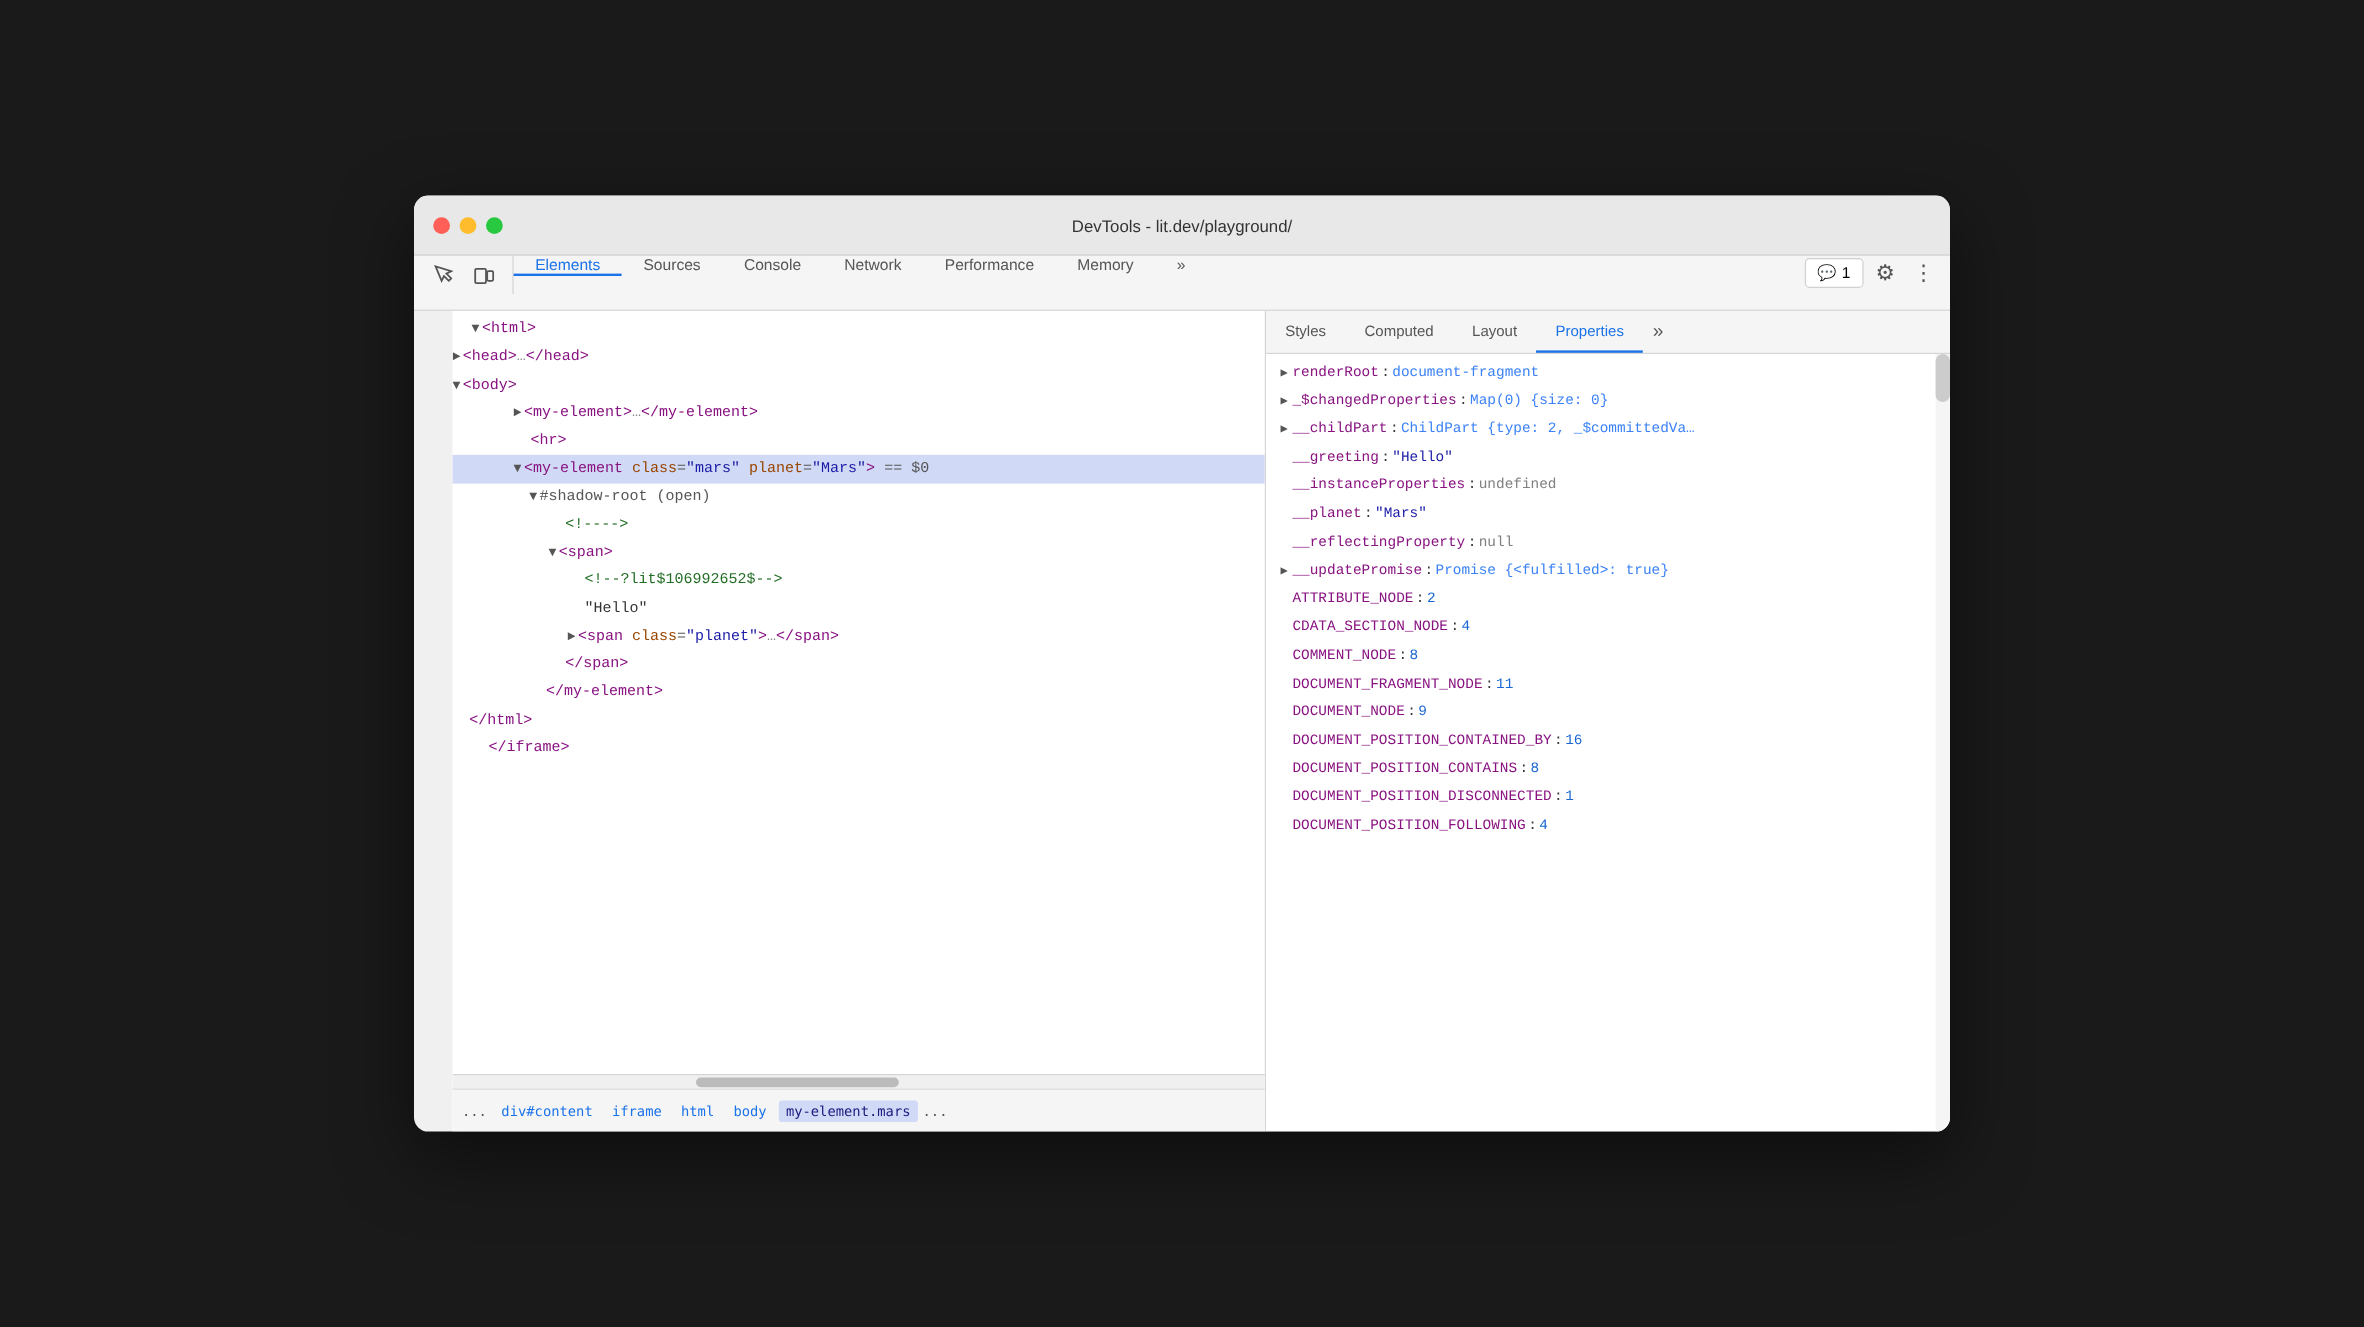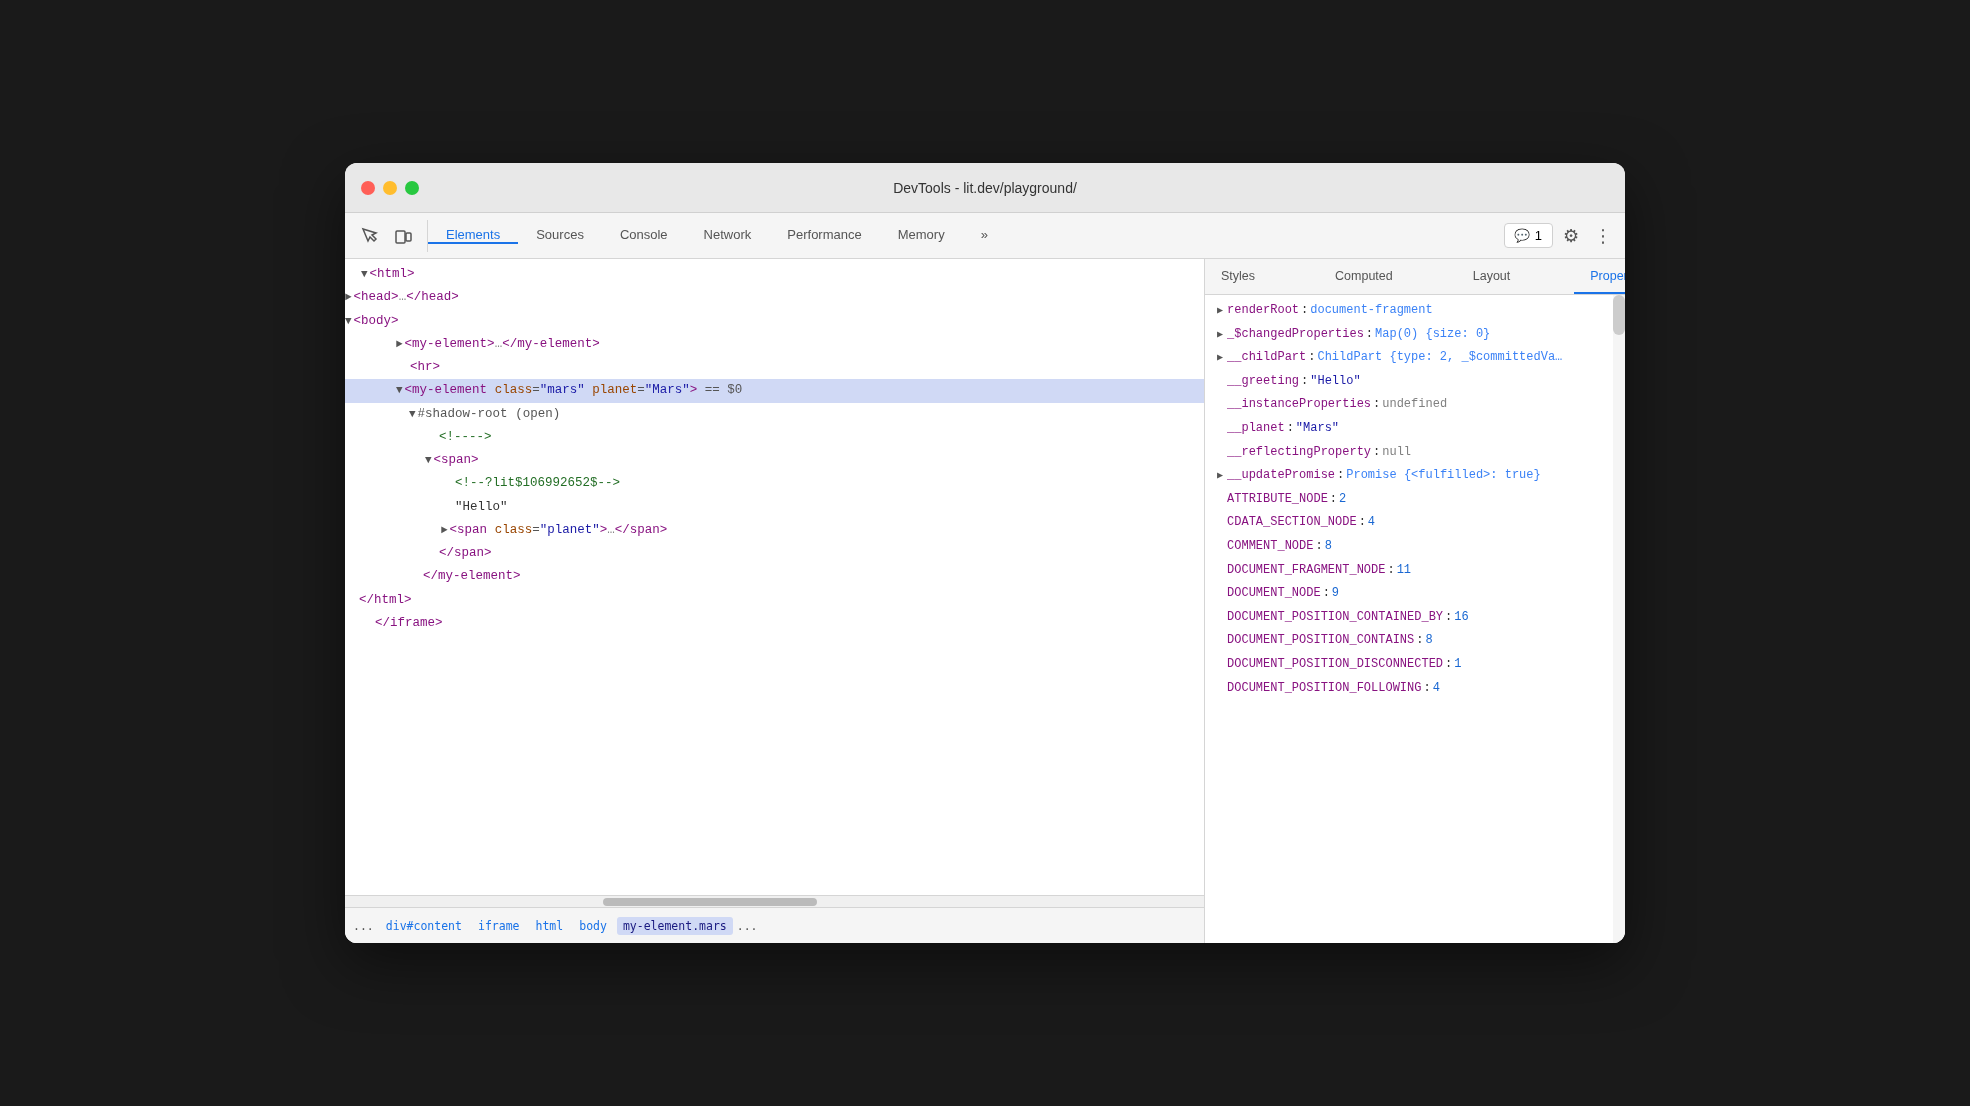--- a/index.html
+++ b/index.html
@@ -50,21 +50,21 @@
       transform: translateX(-50%);
       font-size: 14px;
       font-weight: 500;
       color: #333;
     }
     
     .toolbar {
       background: #f5f5f5;
       height: 46px;
       display: flex;
-      align-items: center;
+      align-items: flex-start;
       border-bottom: 1px solid #d5d5d5;
       flex-shrink: 0;
     }
     .toolbar-icons {
       display: flex;
       align-items: center;
       padding: 0 8px;
       gap: 2px;
       border-right: 1px solid #d5d5d5;
     }
@@ -132,26 +132,27 @@
       font-size: 18px;
     }
     
     .main-content {
       display: flex;
       flex: 1;
       overflow: hidden;
     }
     
     .dom-panel {
-      width: 860px;
+      width: 678px;
       background: #fff;
       display: flex;
       flex-direction: column;
       border-right: 1px solid #d5d5d5;
       overflow: hidden;
+      margin-left: 32px;
     }
     .dom-tree {
       flex: 1;
       overflow-y: auto;
       padding: 4px 0;
       font-family: 'Menlo', 'Monaco', 'Courier New', monospace;
       font-size: 12.5px;
       line-height: 1.7;
     }
     .dom-line {
@@ -216,21 +217,20 @@
       flex-direction: column;
       overflow: hidden;
     }
     .props-tabs {
       height: 36px;
       display: flex;
       align-items: stretch;
       border-bottom: 1px solid #d5d5d5;
       background: #f5f5f5;
       flex-shrink: 0;
-      gap: 48px;
     }
     .props-tab {
       padding: 0 16px;
       display: flex;
       align-items: center;
       font-size: 12.5px;
       color: #555;
       cursor: pointer;
       border-bottom: 2px solid transparent;
     }

